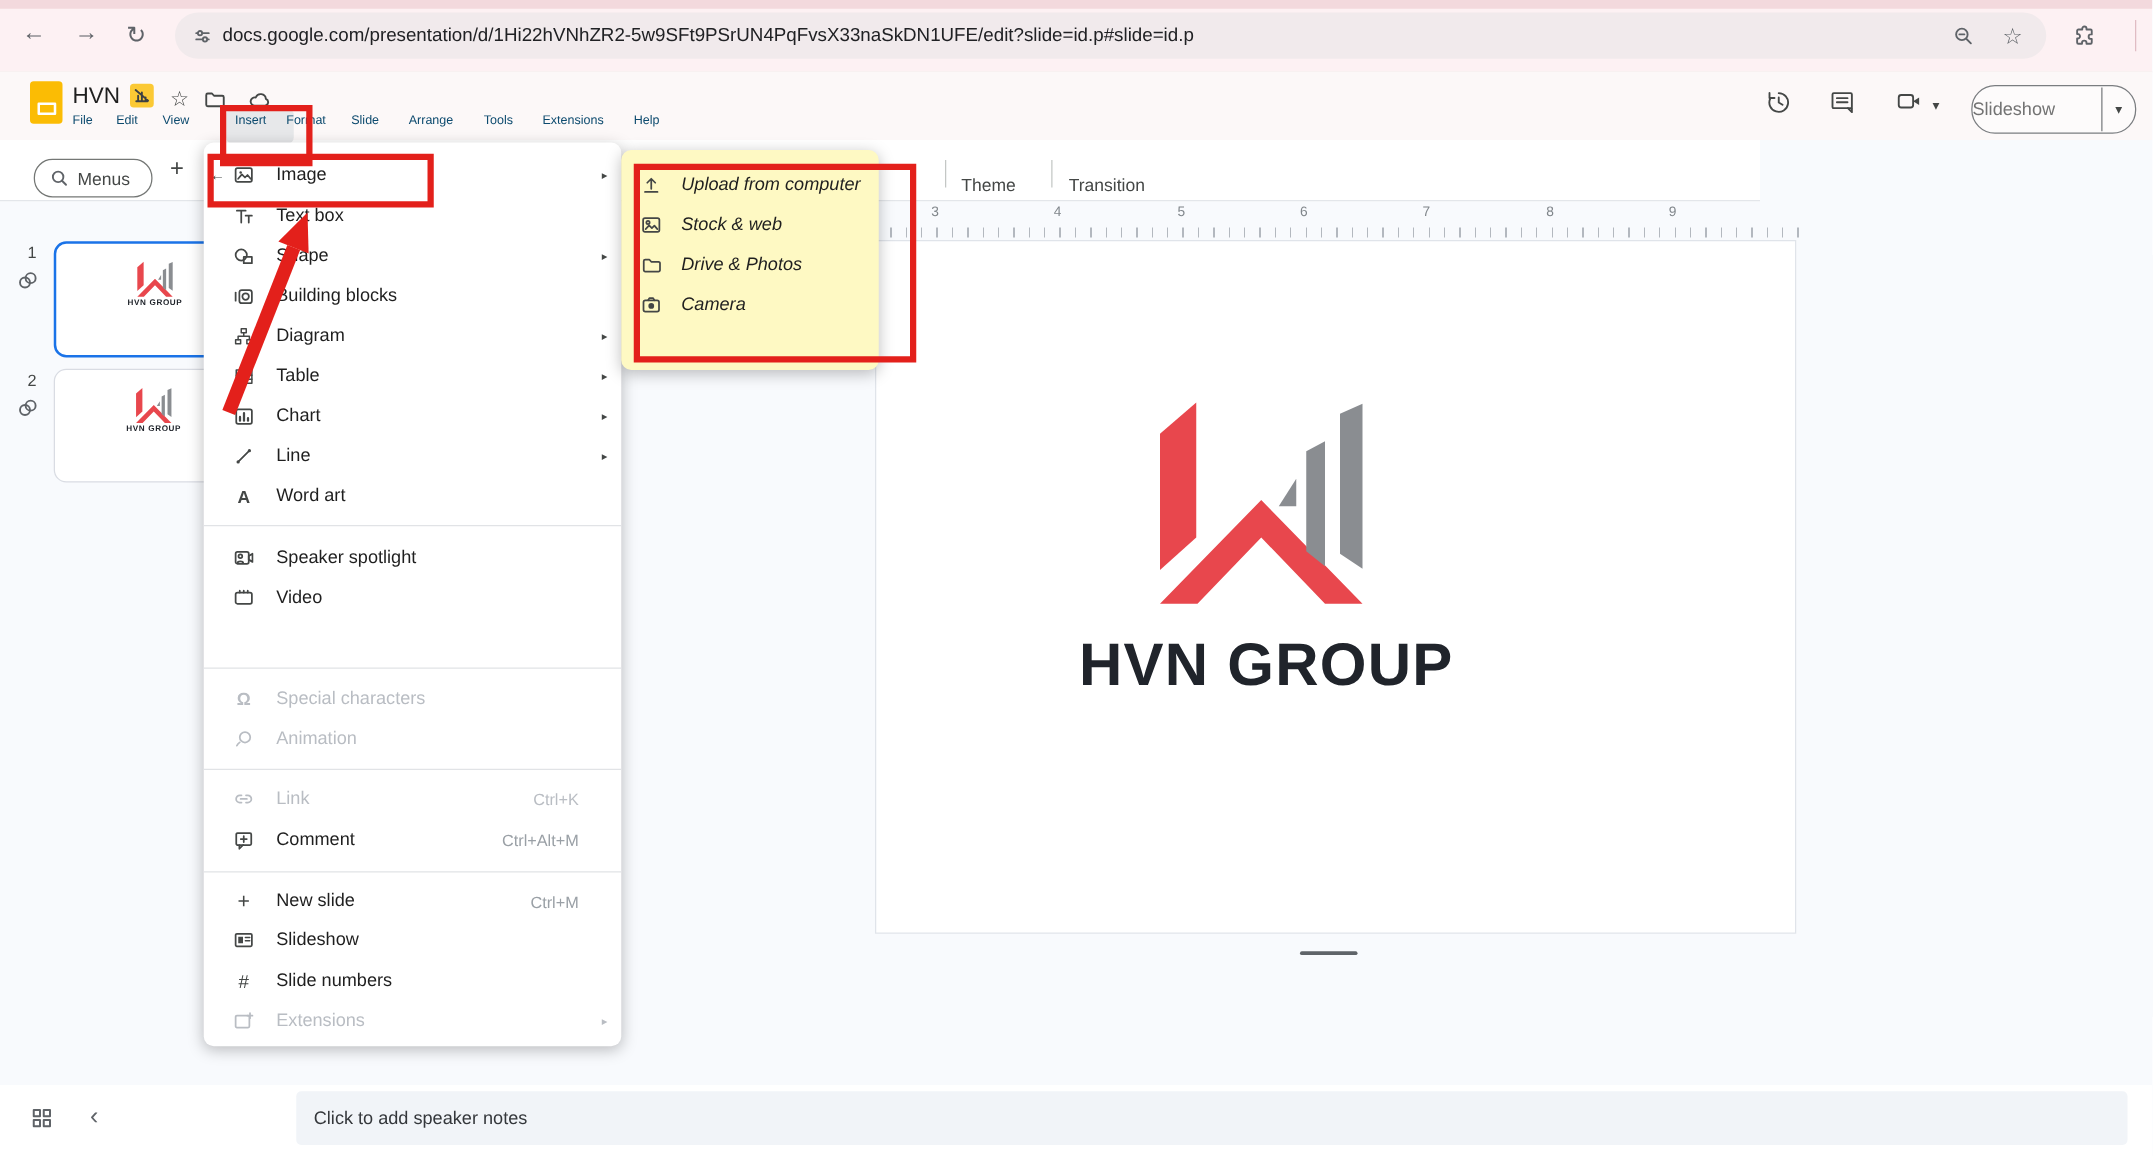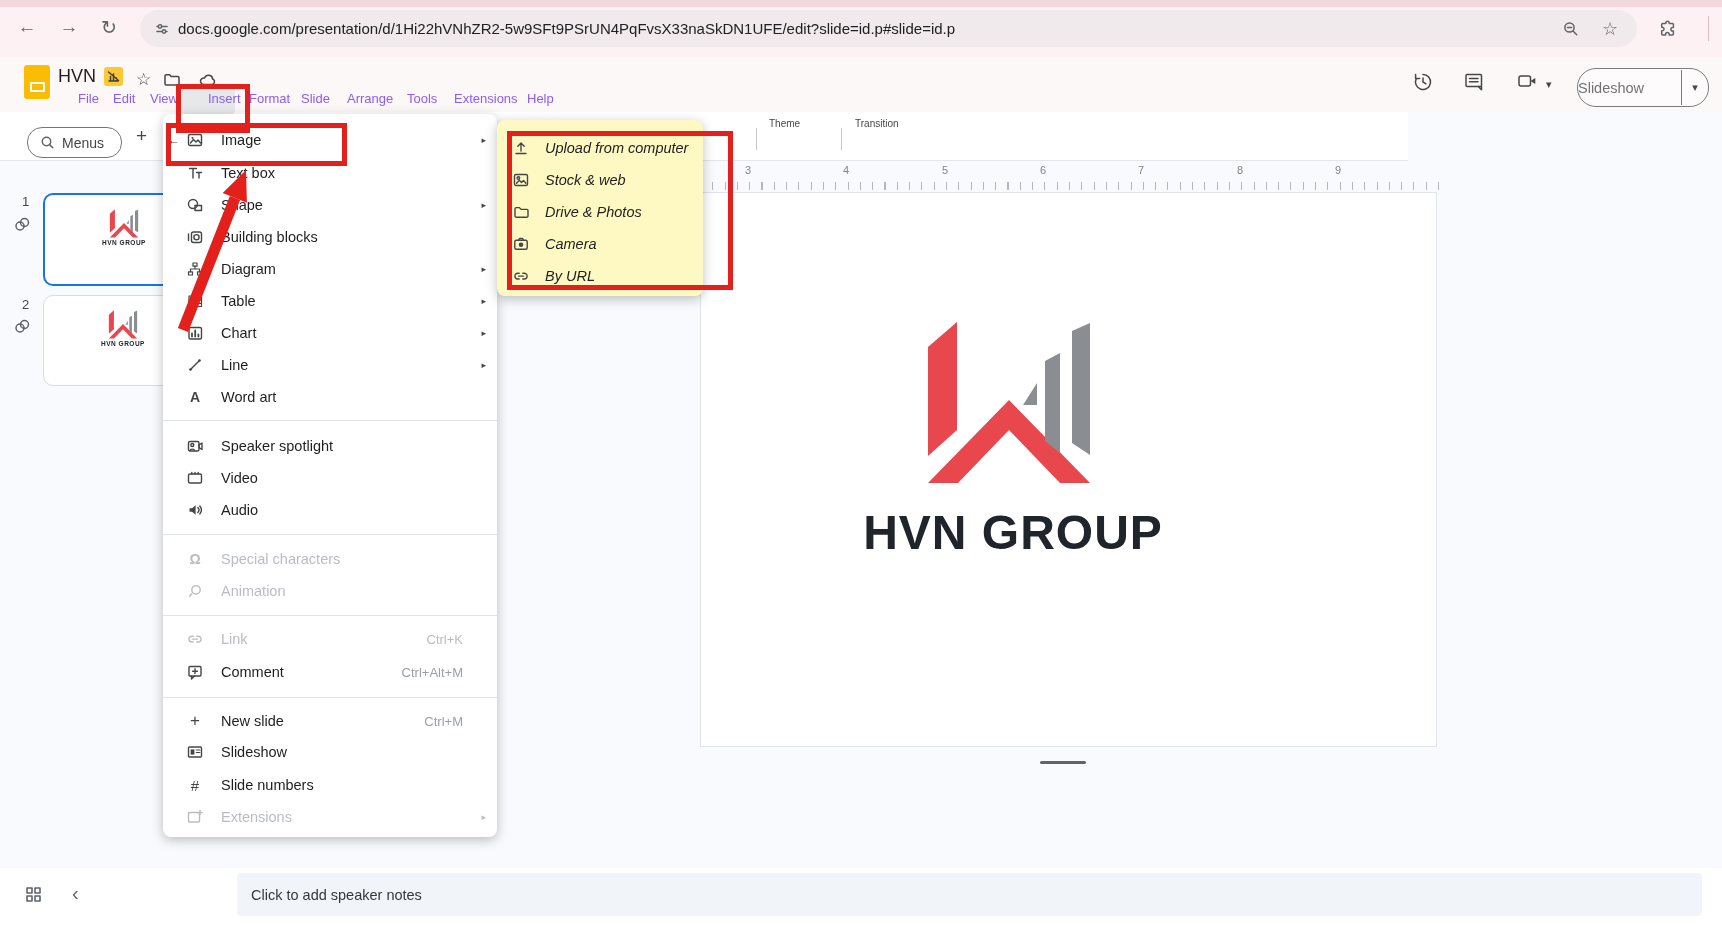--- a/index.html
+++ b/index.html
@@ -12,32 +12,32 @@
   .urlbar{left:140px;top:10px;width:1497px;height:37px;border-radius:19px;background:#f1eaec;display:flex;align-items:center;}
   .urltext{margin-left:38px;font-size:15px;color:#202124;white-space:nowrap;}
   .ic{display:inline-flex;align-items:center;justify-content:center;color:#5f6368;}
   .ic svg{stroke:currentColor;fill:none;stroke-width:1.5;stroke-linecap:round;stroke-linejoin:round;}
   
   .appheader{left:0;top:57px;width:1722px;height:55px;background:#fcf8f8;z-index:10;}
   .slideslogo{left:24px;top:8px;width:26px;height:34px;background:#fbbc04;border-radius:3px;}
   .slideslogo .inner{position:absolute;left:6px;top:17px;width:11px;height:6px;border:2.5px solid #fff;border-radius:1px;}
   .doctitle{left:58px;top:9px;font-size:18px;color:#1f1f1f;}
   .badge{left:104px;top:10px;width:19px;height:19px;background:#fbc934;border-radius:3px;display:flex;align-items:center;justify-content:center;color:#3c4043;}
-  .menubar-item{top:34px;font-size:13px;color:#8b5cf6;cursor:pointer;margin-left:20px;}
+  .menubar-item{top:34px;font-size:10px;color:#0c4a6e;cursor:pointer;}
   .insert-pill{left:181px;top:30px;width:54px;height:28px;background:#e7e8ea;border-radius:5px;}
   .hdr-ic{top:14px;color:#444746;cursor:pointer;}
   .slideshow{left:1577px;top:11px;width:130px;height:37px;border:1px solid #7a7d80;border-radius:19px;background:#fdfbfb;display:flex;align-items:center;}
   .slideshow .lbl{flex:1;text-align:left;font-size:14.5px;color:#737373;}
   .slideshow .sep{width:1px;height:35px;background:#7a7d80;}
   .slideshow .car{width:26px;text-align:center;font-size:11px;color:#444746;}
   
   .toolbar{left:0;top:112px;width:1408px;height:48px;background:#ffffff;border-bottom:1px solid #e3e6ea;z-index:5;}
   .menuspill{left:27px;top:15px;width:93px;height:29px;border:1px solid #747775;border-radius:15px;background:#fff;display:flex;align-items:center;cursor:pointer;}
   .menuspill .txt{font-size:14px;color:#444746;margin-left:7px;}
-  .tbtn{top:6px;font-size:10px;color:#444746;cursor:pointer;}
+  .tbtn{top:28px;font-size:14px;color:#444746;cursor:pointer;}
   .tsep{top:16px;width:1px;height:22px;background:#c4c7c5;}
   
   .ruler{left:0;top:160px;width:1722px;height:31px;background:#f8fafd;}
   .ticks{left:700px;top:22px;width:745px;height:8px;background:repeating-linear-gradient(to right,#b3b8bf 0,#b3b8bf 1px,transparent 1px,transparent 12.3px);}
   .rnum{top:4px;width:20px;text-align:center;font-size:11px;color:#80868b;}
   
   .thumb{left:43px;width:158px;height:89px;background:#fff;border-radius:10px;}
   .thumb.sel{border:2.5px solid #1a73e8;}
   .thumb.unsel{border:1px solid #d9dce3;}
   .slnum{left:22px;font-size:13px;color:#444746;}
@@ -363,30 +363,20 @@
       <span class="mi-ic">
           <svg width="16" height="16">
             <rect x="1.5" y="3.5" width="10.5" height="9.5" rx="1.5"></rect>
             <circle cx="5.3" cy="7" r="1.5"></circle>
             <path d="M3 12.5c.3-1.8 4.3-1.8 4.6 0"></path>
             <path d="M12 6.8l3-1.8v6.5l-3-1.8z"></path>
           </svg>
         </span>
       <span class="mi-label">Speaker spotlight</span>
     </div>
-    <div class="mi" style="top:380px">
-      <span class="mi-ic">
-          <svg width="16" height="16">
-            <path d="M2.5 6.2h2.6L8.6 3.2v9.6L5.1 9.8H2.5z" fill="currentColor" stroke="none"></path>
-            <path d="M10.8 5.5a3.6 3.6 0 0 1 0 5"></path>
-            <path d="M12.8 4a6.3 6.3 0 0 1 0 8"></path>
-          </svg>
-        </span>
-      <span class="mi-label">Audio</span>
-    </div>
     <div class="mdiv" style="top:420px"></div>
     <div class="mi disabled" style="top:429px">
       <span class="mi-ic glyph">Ω</span>
       <span class="mi-label">Special characters</span>
     </div>
     <div class="mi disabled" style="top:461px">
       <span class="mi-ic">
           <svg width="16" height="16">
             <circle cx="9" cy="6.8" r="4.2"></circle>
             <path d="M2.5 13.5a8 8 0 0 1 2.3-2.6"></path>
@@ -476,28 +466,20 @@
     </div>
     <div class="smi" style="top:108px">
       <span class="smi-ic">
           <svg width="16" height="16">
             <rect x="1.8" y="4.2" width="12.4" height="9" rx="1.5"></rect>
             <path d="M5.5 4.2l1-1.7h3l1 1.7"></path>
             <circle cx="8" cy="8.7" r="2.3" fill="currentColor" stroke="none"></circle>
           </svg>
         </span>
       <span class="smi-label">Camera</span>
-    </div>
-    <div class="smi" style="top:140px">
-      <span class="smi-ic">
-          <svg width="16" height="16">
-            <path d="M6.2 5.2H4.8a2.9 2.9 0 0 0 0 5.8h1.4M9.8 5.2h1.4a2.9 2.9 0 0 1 0 5.8H9.8M5.5 8.1h5"></path>
-          </svg>
-        </span>
-      <span class="smi-label">By URL</span>
     </div>
   </div>
 
   <div class="abs redbox" style="left:176px;top:84px;width:64px;height:39px"></div>
   <div class="abs redbox" style="left:166px;top:123px;width:171px;height:33px"></div>
   <div class="abs redbox" style="left:507px;top:131px;width:216px;height:149px"></div>
   <svg class="abs annot" style="left:150px;top:140px" width="130" height="210" viewBox="150 140 130 210">
     <line x1="183" y1="330" x2="235" y2="198" stroke="#e3201b" stroke-width="11"></line>
     <polygon points="246,170 246.9,202.7 222.7,193.1" fill="#e3201b"></polygon>
   </svg>

